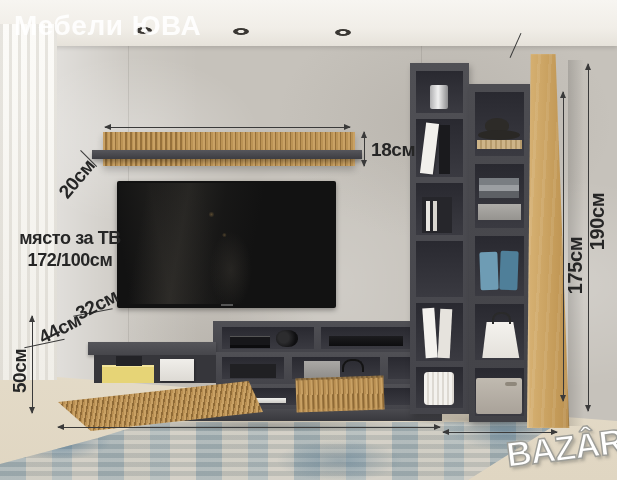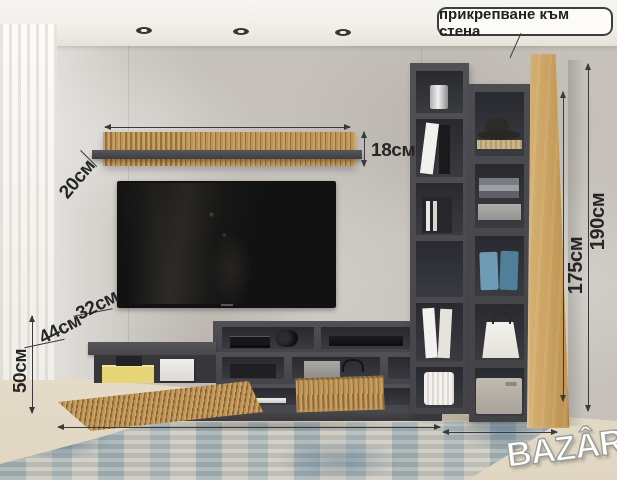--- a/index.html
+++ b/index.html
@@ -180,38 +180,42 @@
   <div class="abs" style="left:568px;top:60px;width:16px;height:366px;background:linear-gradient(90deg,rgba(0,0,0,.14),transparent);"></div>
 
   <div class="dim dim-h arr" style="left:105px;top:127px;width:245px;"></div>
 
   <div class="dim dim-v arr" style="left:364px;top:132px;height:34px;"></div>
   <div class="lbl" style="left:371px;top:139px;font-size:19px;">18см</div>
 
   <div class="dim dim-h" style="left:77px;top:158px;width:23px;transform:rotate(45deg);"></div>
   <div class="lbl lbl-c" style="left:52px;top:168px;width:50px;font-size:19px;transform:rotate(-50deg);">20см</div>
 
+  <div class="lbl lbl-c" style="left:10px;top:227px;width:120px;font-size:18px;line-height:22px;">
+    <div>място за ТВ</div>
+    <div>172/100см</div>
+  </div>
 
   <div class="dim dim-h" style="left:73px;top:312px;width:40px;transform:rotate(-11deg);"></div>
   <div class="lbl lbl-c" style="left:72px;top:294px;width:50px;font-size:19px;transform:rotate(-27deg);">32см</div>
 
   <div class="dim dim-h" style="left:24px;top:343px;width:41px;transform:rotate(-12deg);"></div>
   <div class="lbl lbl-c" style="left:35px;top:318px;width:50px;font-size:19px;transform:rotate(-27deg);">44см</div>
 
   <div class="dim dim-v arr" style="left:32px;top:316px;height:97px;"></div>
   <div class="lbl lbl-c" style="left:-8px;top:360px;width:56px;font-size:19px;transform:rotate(-90deg);">50см</div>
 
   <div class="dim dim-h arr" style="left:58px;top:427px;width:382px;"></div>
 
   <div class="dim dim-h arr" style="left:443px;top:432px;width:114px;"></div>
 
   <div class="dim dim-v arr" style="left:563px;top:92px;height:309px;"></div>
   <div class="lbl lbl-c" style="left:543px;top:254px;width:64px;font-size:20px;transform:rotate(-90deg);">175см</div>
 
   <div class="dim dim-v arr" style="left:588px;top:64px;height:347px;"></div>
   <div class="lbl lbl-c" style="left:565px;top:210px;width:64px;font-size:20px;transform:rotate(-90deg);">190см</div>
 
-  <div class="badge" style="left:437px;top:7px;width:172px;height:25px;font-size:15px;">прикрепване към стена</div>
   <div class="dim dim-v" style="left:515px;top:32px;height:27px;transform:rotate(24deg);"></div>
 
+  <div class="wm-store" style="left:14px;top:10px;">Мебели ЮВА</div>
   <div class="wm-bazar" style="left:506px;top:428px;">BAZÂR</div>
 
 </div>
 
 </body></html>

